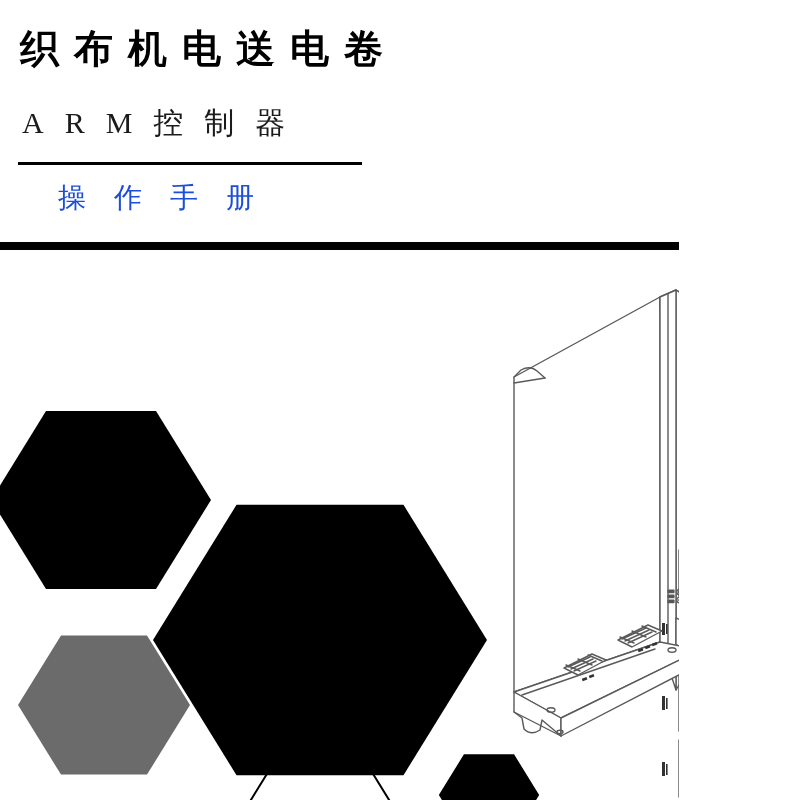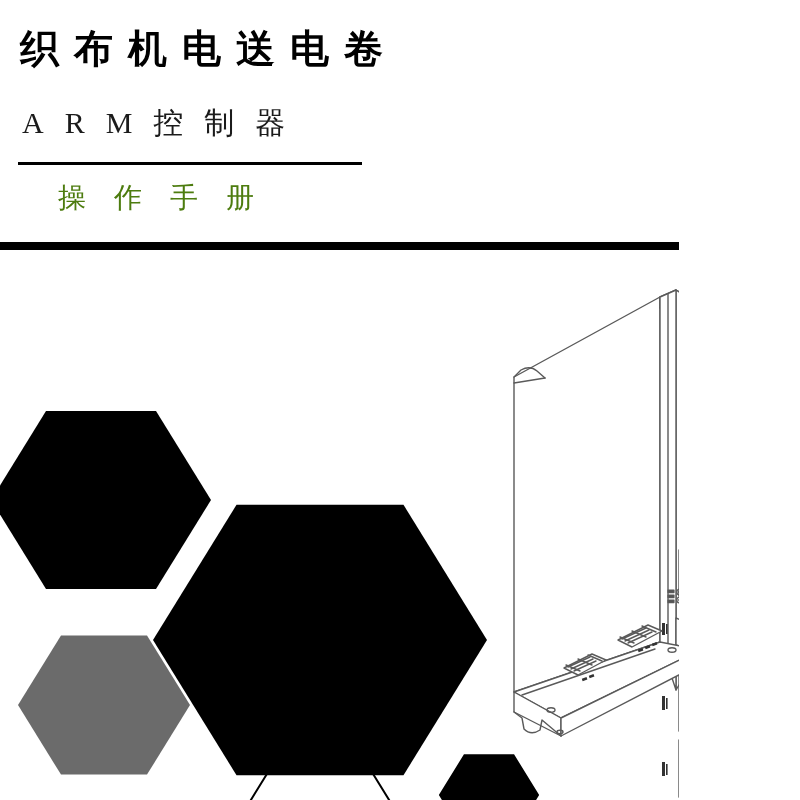--- a/index.html
+++ b/index.html
@@ -55,21 +55,21 @@
     background: #000000;
   }
   #manual-title {
     position: absolute;
     left: 58px;
     top: 180px;
     font-family: "Liberation Serif", "DejaVu Serif", serif;
     font-size: 28px;
     line-height: 36px;
     letter-spacing: 28px;
-    color: #4d7c0f;
+    color: #1d4ed8;
     white-space: nowrap;
   }
   #header-band {
     position: absolute;
     left: 0;
     top: 242px;
     width: 800px;
     height: 8px;
     background: #000000;
   }

